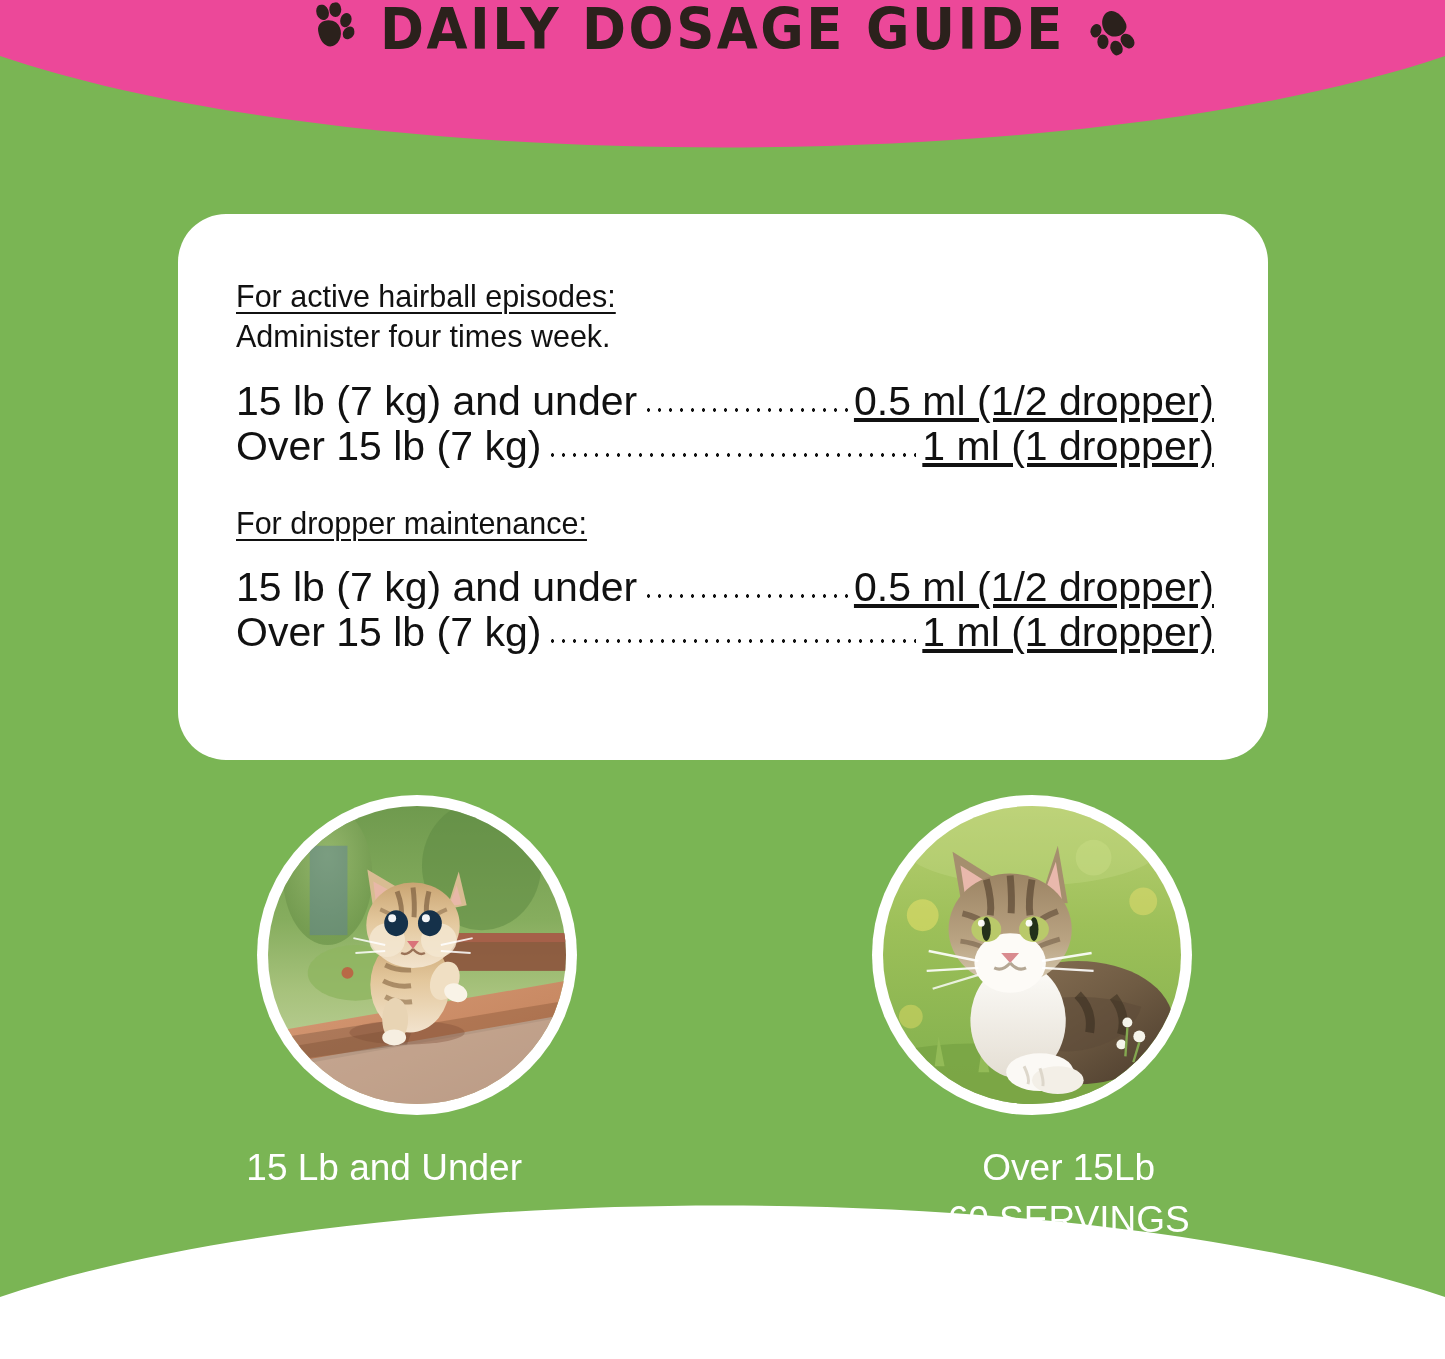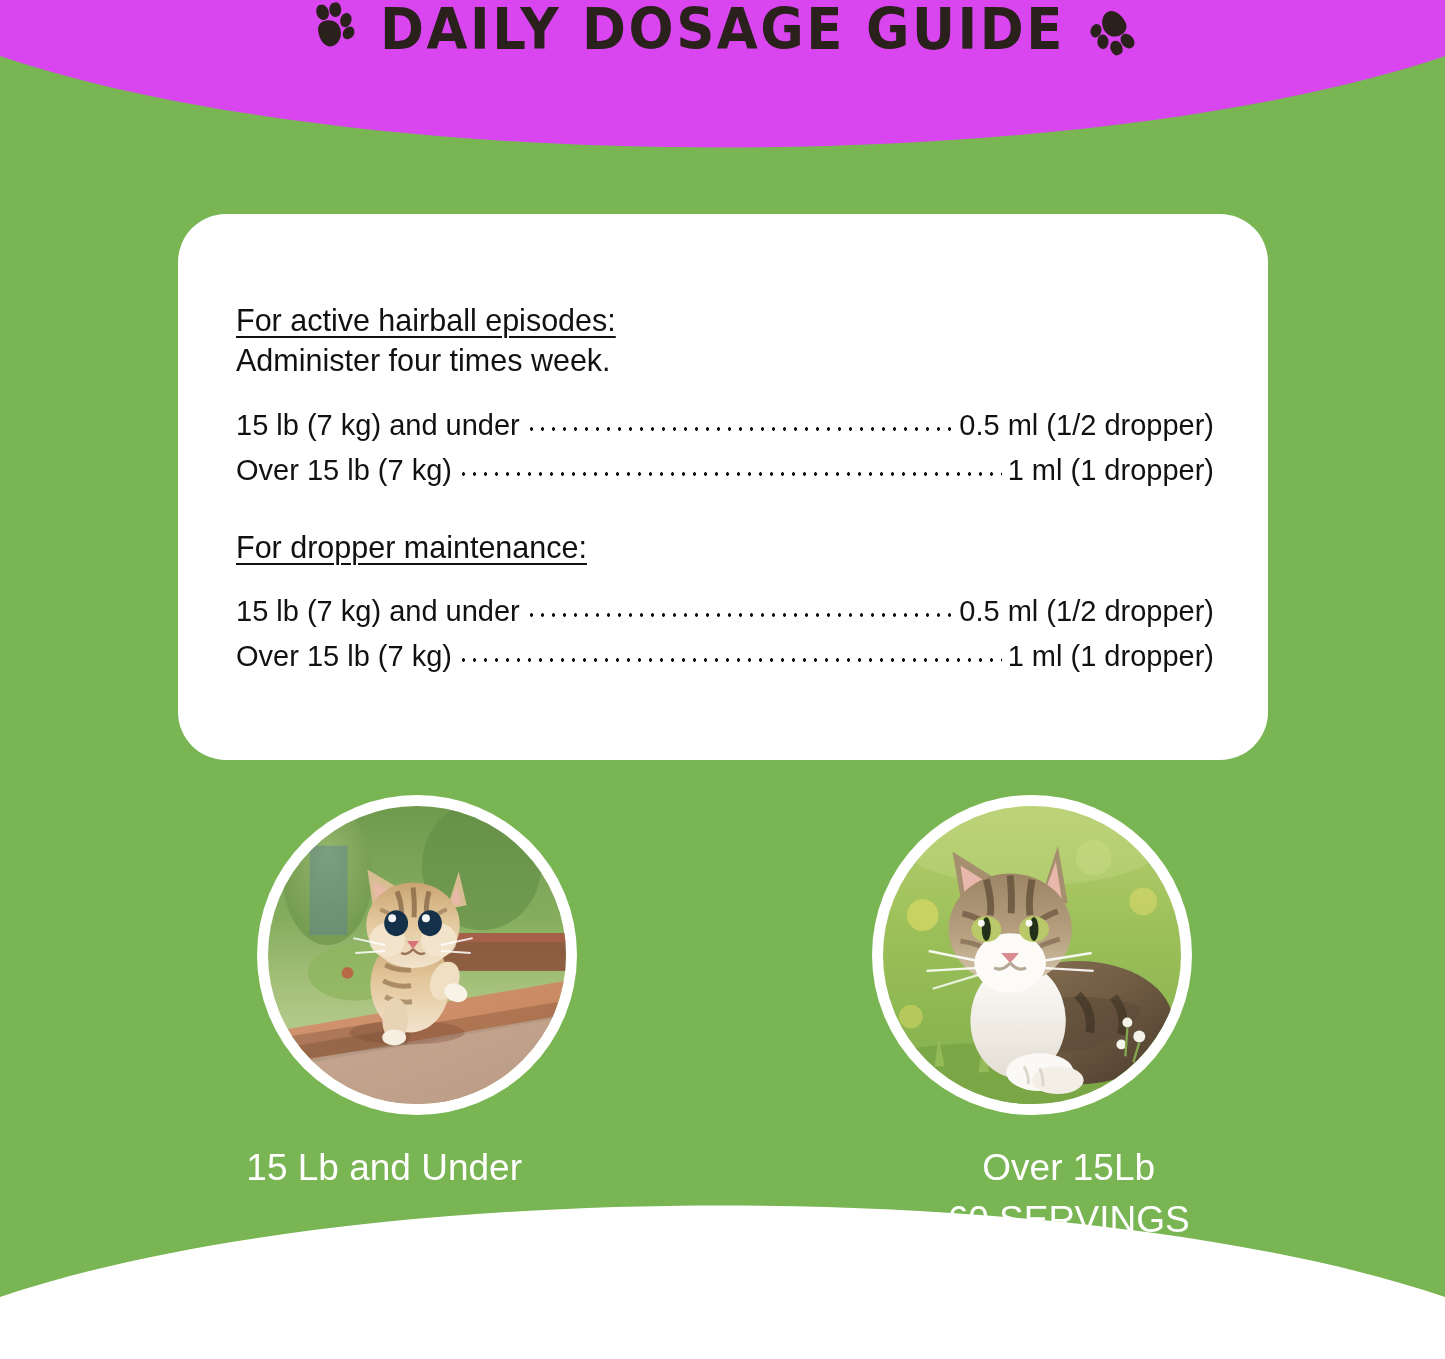--- a/index.html
+++ b/index.html
@@ -5,21 +5,21 @@
   * { margin:0; padding:0; box-sizing:border-box; }
   html, body {
     width:1445px; height:1359px;
     background:#ffffff;
     font-family:"Liberation Sans", sans-serif;
     overflow:hidden;
   }
   .page {
     position:relative;
     width:1445px; height:1150px;
-    background:#d946ef;
+    background:#ec4899;
   }
 
   
   .title-bar {
     position:absolute;
     left:0; top:0; width:1445px; height:58px;
     display:flex; align-items:center; justify-content:center;
     gap:26px;
     z-index:6;
   }
@@ -50,43 +50,43 @@
   .dosage-card {
     position:absolute;
     left:178px; top:214px;
     width:1090px; height:546px;
     background:#ffffff;
     border-radius:48px;
     z-index:3;
   }
   .card-inner {
     position:absolute;
-    left:58px; top:86px;
+    left:58px; top:62px;
     width:978px;
   }
   .sect-heading {
     font-size:30.5px;
     line-height:40px;
     color:#111111;
     text-decoration:underline;
     text-underline-offset:5px;
     text-decoration-thickness:2px;
     white-space:nowrap;
   }
   .sect-sub {
     font-size:30.5px;
     line-height:41px;
     color:#111111;
     white-space:nowrap;
   }
   .dose-block { margin-top:22px; }
   .dose-row {
     display:flex;
-    align-items:center;
-    font-size:29px;
+    align-items:flex-end;
+    font-size:41px;
     line-height:45px;
     color:#111111;
     white-space:nowrap;
   }
   .dose-label { flex:0 0 auto; }
   .dose-leader {
     flex:1 1 auto;
     min-width:10px;
     margin:0 6px;
     position:relative;
@@ -96,21 +96,21 @@
     content:"";
     position:absolute;
     left:0; right:0;
     bottom:0.30em;
     height:4px;
     background-image:radial-gradient(circle, #111111 1.6px, rgba(0,0,0,0) 1.9px);
     background-size:11px 4px;
     background-repeat:repeat-x;
     background-position:left center;
   }
-  .dose-value { flex:0 0 auto; }
+  .dose-value { flex:0 0 auto;text-decoration:underline; }
   .sect-gap { height:34px; }
 
   
   .photos {
     position:absolute;
     left:0; top:795px; width:1445px; height:330px;
     z-index:3;
   }
   .photo-wrap {
     position:absolute;

